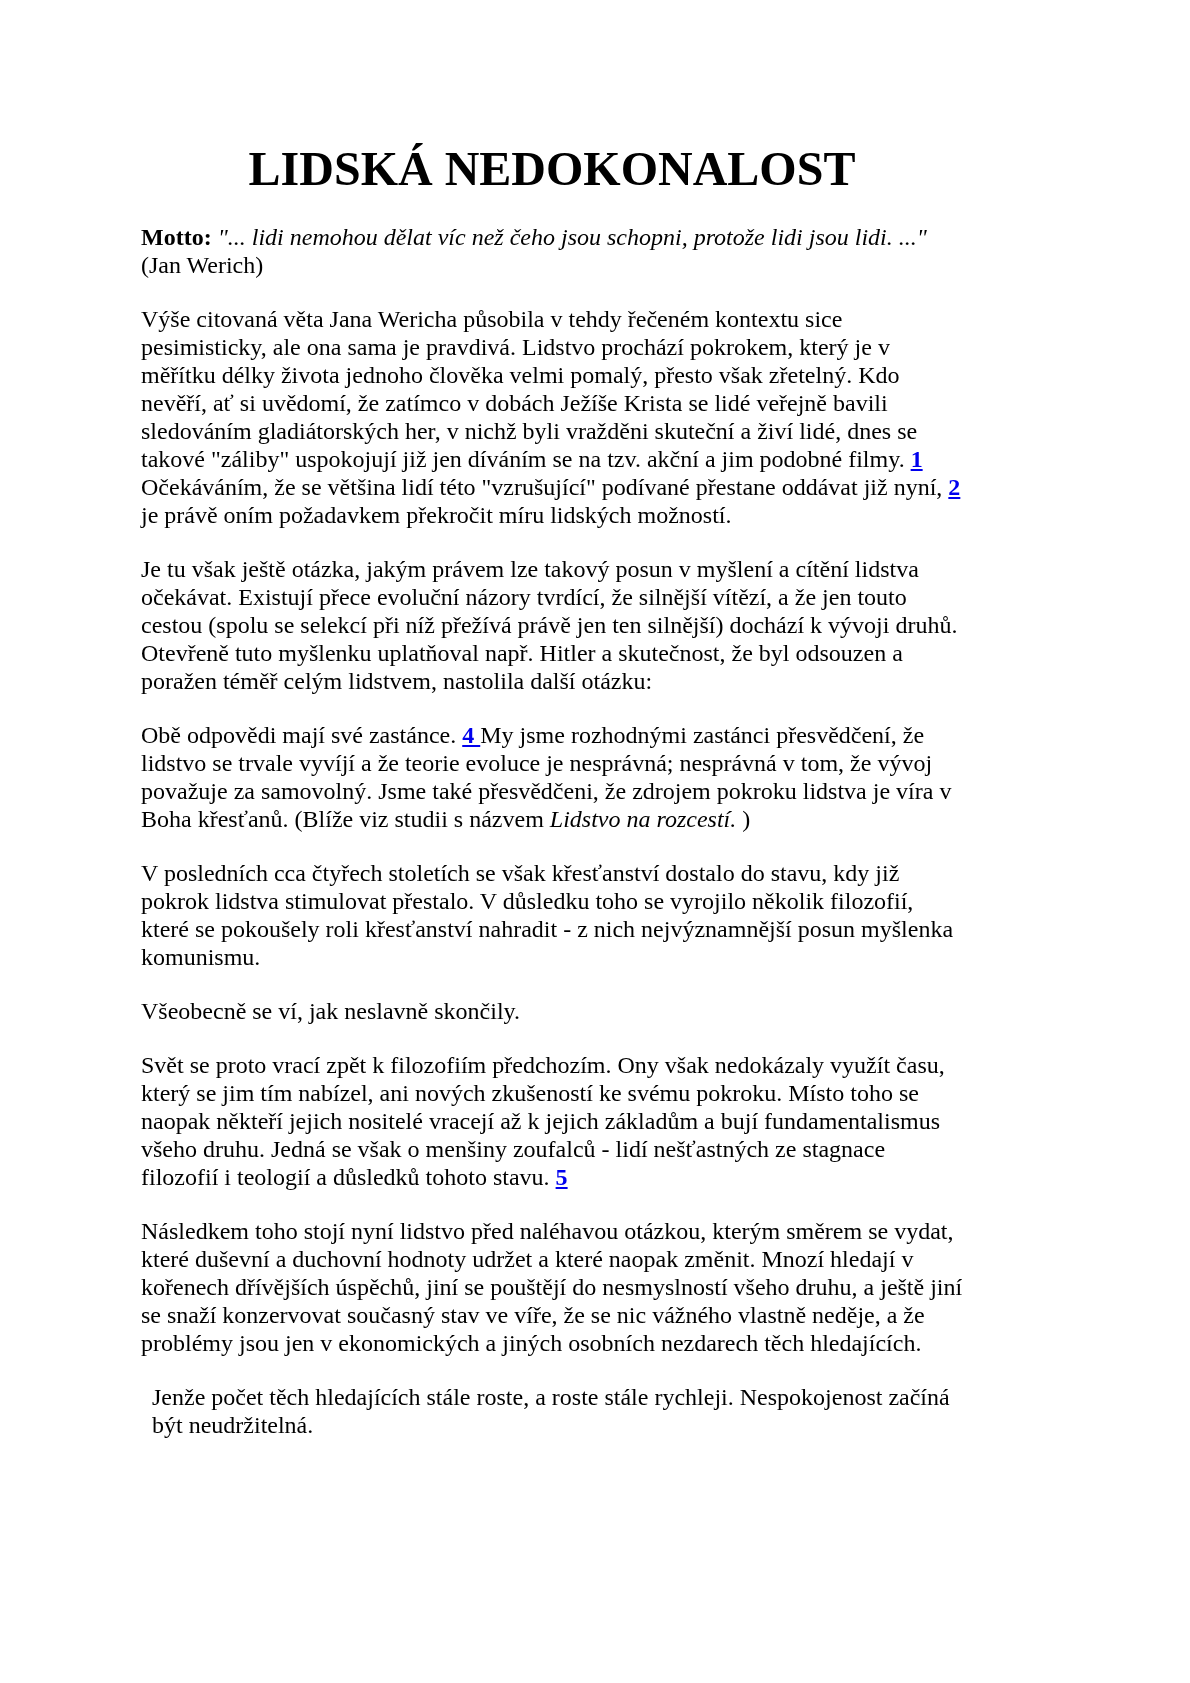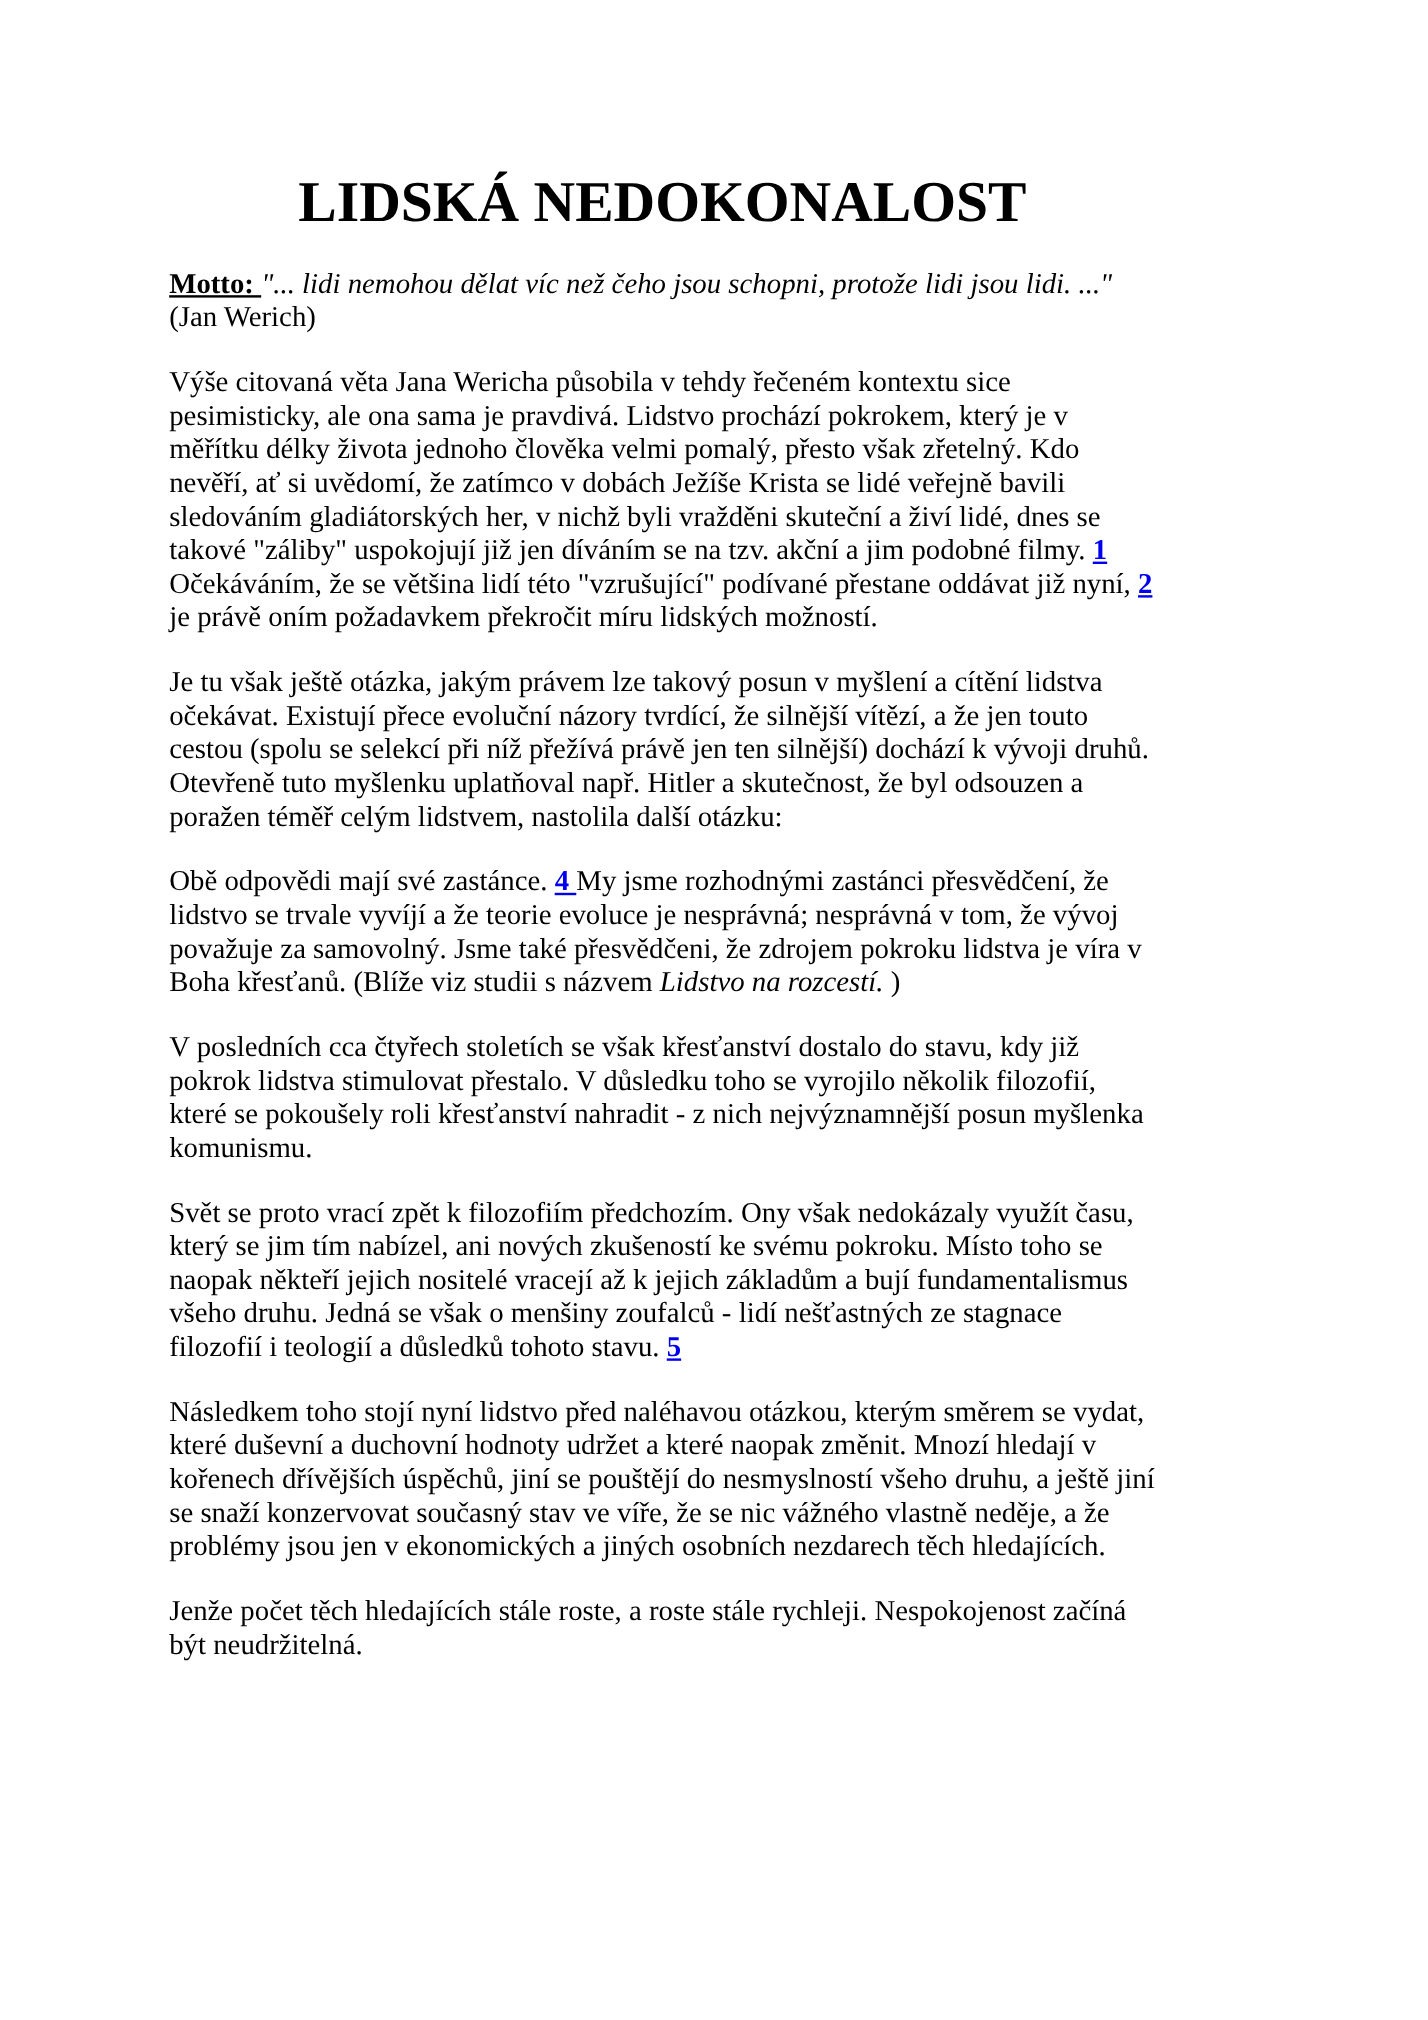--- a/index.html
+++ b/index.html
@@ -26,39 +26,41 @@
     font-weight: bold;
     text-align: center;
     margin: 0 0 26px 0;
     letter-spacing: 0;
   }
   .doc-body p {
     margin: 0 0 26px 0;
   }
   .doc-body p:last-child {
     margin-bottom: 0;
+    margin-left: 11px;
   }
   .bold      { font-weight: bold; }
   .italic    { font-style: italic; }
-  .underline { text-decoration: underline; }
+  .underline { }
   a.link, .link {
     color: var(--link-color, #0000EE);
     font-weight: bold;
     text-decoration: underline;
     cursor: pointer;
   }
 </style>
 </head>
 <body>
 
 <div class="page">
   <h1 class="doc-title">LIDSKÁ NEDOKONALOST</h1>
   <div class="doc-body">
       <p><span class="bold underline">Motto: </span><span class="italic">"... lidi nemohou dělat víc než čeho jsou schopni, protože lidi jsou lidi. ..."</span><span> (Jan Werich)</span></p>
       <p><span>Výše citovaná věta Jana Wericha působila v tehdy řečeném kontextu sice pesimisticky, ale ona sama je pravdivá. Lidstvo prochází pokrokem, který je v měřítku délky života jednoho člověka velmi pomalý, přesto však zřetelný. Kdo nevěří, ať si uvědomí, že zatímco v dobách Ježíše Krista se lidé veřejně bavili sledováním gladiátorských her, v nichž byli vražděni skuteční a živí lidé, dnes se takové "záliby" uspokojují již jen díváním se na tzv. akční a jim podobné filmy. </span><a class="link">1 </a><span>Očekáváním, že se většina lidí této "vzrušující" podívané přestane oddávat již nyní, </span><a class="link">2 </a><span>je právě oním požadavkem překročit míru lidských možností.</span></p>
       <p><span>Je tu však ještě otázka, jakým právem lze takový posun v myšlení a cítění lidstva očekávat. Existují přece evoluční názory tvrdící, že silnější vítězí, a že jen touto cestou (spolu se selekcí při níž přežívá právě jen ten silnější) dochází k vývoji druhů. Otevřeně tuto myšlenku uplatňoval např. Hitler a skutečnost, že byl odsouzen a poražen téměř celým lidstvem, nastolila další otázku:</span></p>
       <p><span>Obě odpovědi mají své zastánce. </span><a class="link">4 </a><span>My jsme rozhodnými zastánci přesvědčení, že lidstvo se trvale vyvíjí a že teorie evoluce je nesprávná; nesprávná v tom, že vývoj považuje za samovolný. Jsme také přesvědčeni, že zdrojem pokroku lidstva je víra v Boha křesťanů. (Blíže viz studii s názvem </span><span class="italic">Lidstvo na rozcestí.</span><span> )</span></p>
       <p><span>V posledních cca čtyřech stoletích se však křesťanství dostalo do stavu, kdy již pokrok lidstva stimulovat přestalo. V důsledku toho se vyrojilo několik filozofií, které se pokoušely roli křesťanství nahradit - z nich nejvýznamnější posun myšlenka komunismu.</span></p>
+      <p><span>Všeobecně se ví, jak neslavně skončily.</span></p>
       <p><span>Svět se proto vrací zpět k filozofiím předchozím. Ony však nedokázaly využít času, který se jim tím nabízel, ani nových zkušeností ke svému pokroku. Místo toho se naopak někteří jejich nositelé vracejí až k jejich základům a bují fundamentalismus všeho druhu. Jedná se však o menšiny zoufalců - lidí nešťastných ze stagnace filozofií i teologií a důsledků tohoto stavu. </span><a class="link">5</a></p>
       <p><span>Následkem toho stojí nyní lidstvo před naléhavou otázkou, kterým směrem se vydat, které duševní a duchovní hodnoty udržet a které naopak změnit. Mnozí hledají v kořenech dřívějších úspěchů, jiní se pouštějí do nesmyslností všeho druhu, a ještě jiní se snaží konzervovat současný stav ve víře, že se nic vážného vlastně neděje, a že problémy jsou jen v ekonomických a jiných osobních nezdarech těch hledajících.</span></p>
       <p><span>Jenže počet těch hledajících stále roste, a roste stále rychleji. Nespokojenost začíná být neudržitelná.</span></p>
     </div>
 </div>
 
 </body></html>

